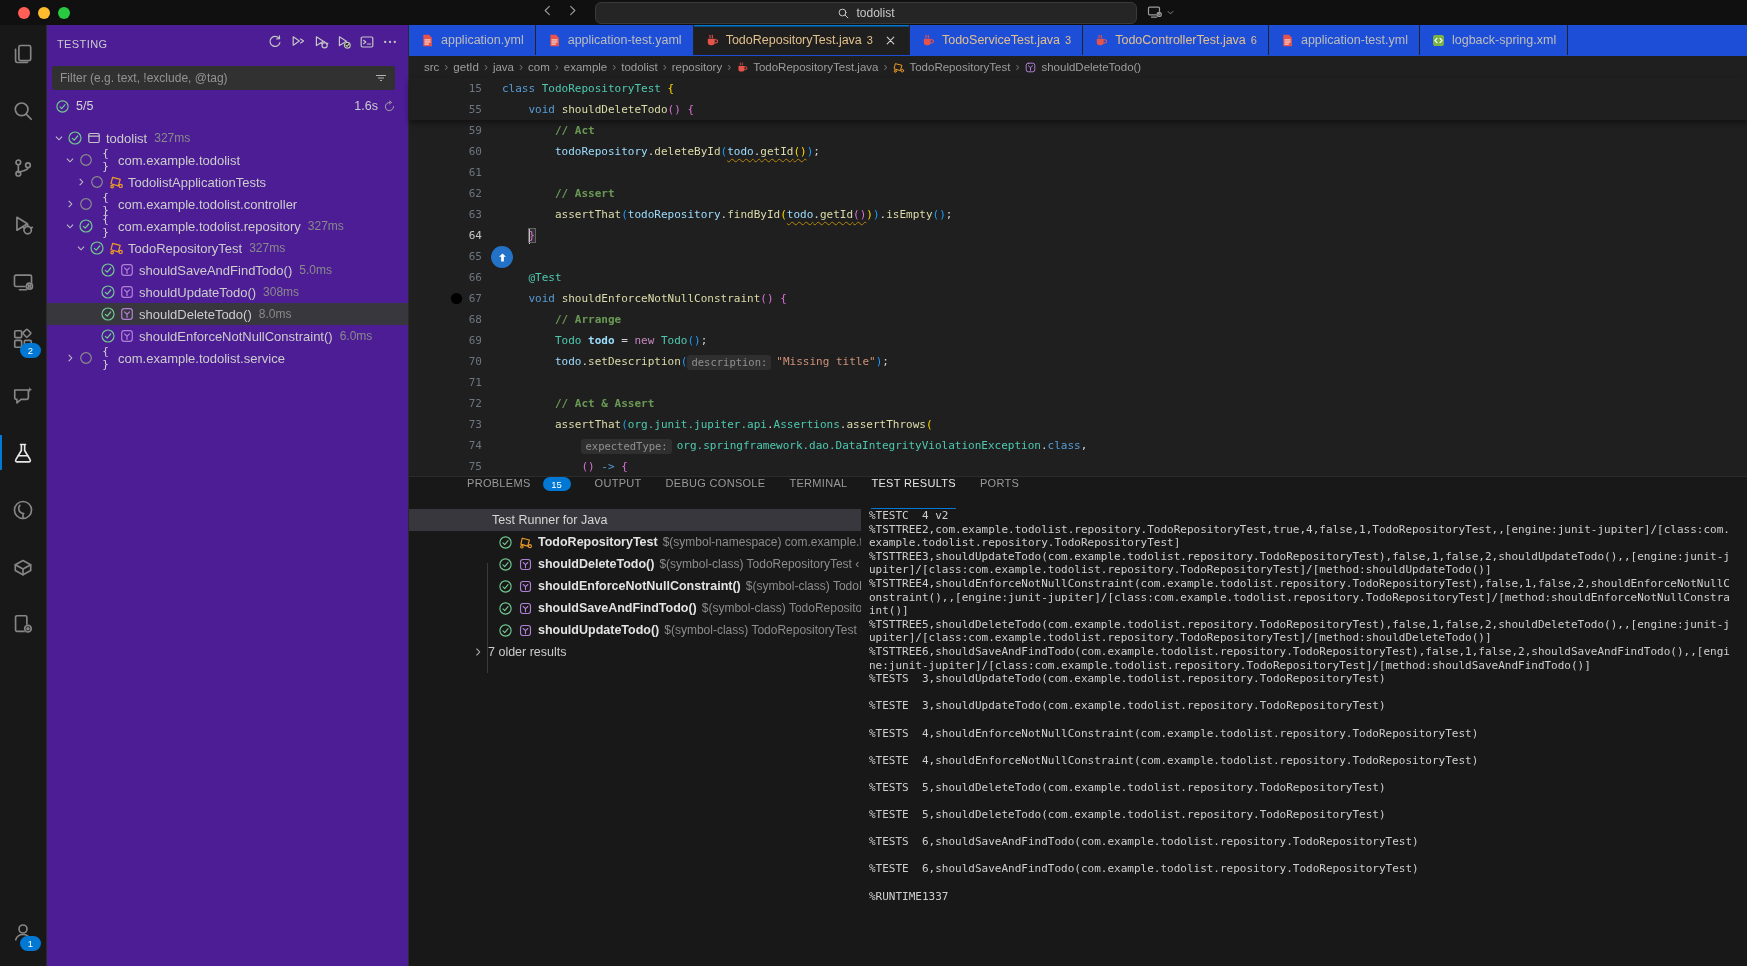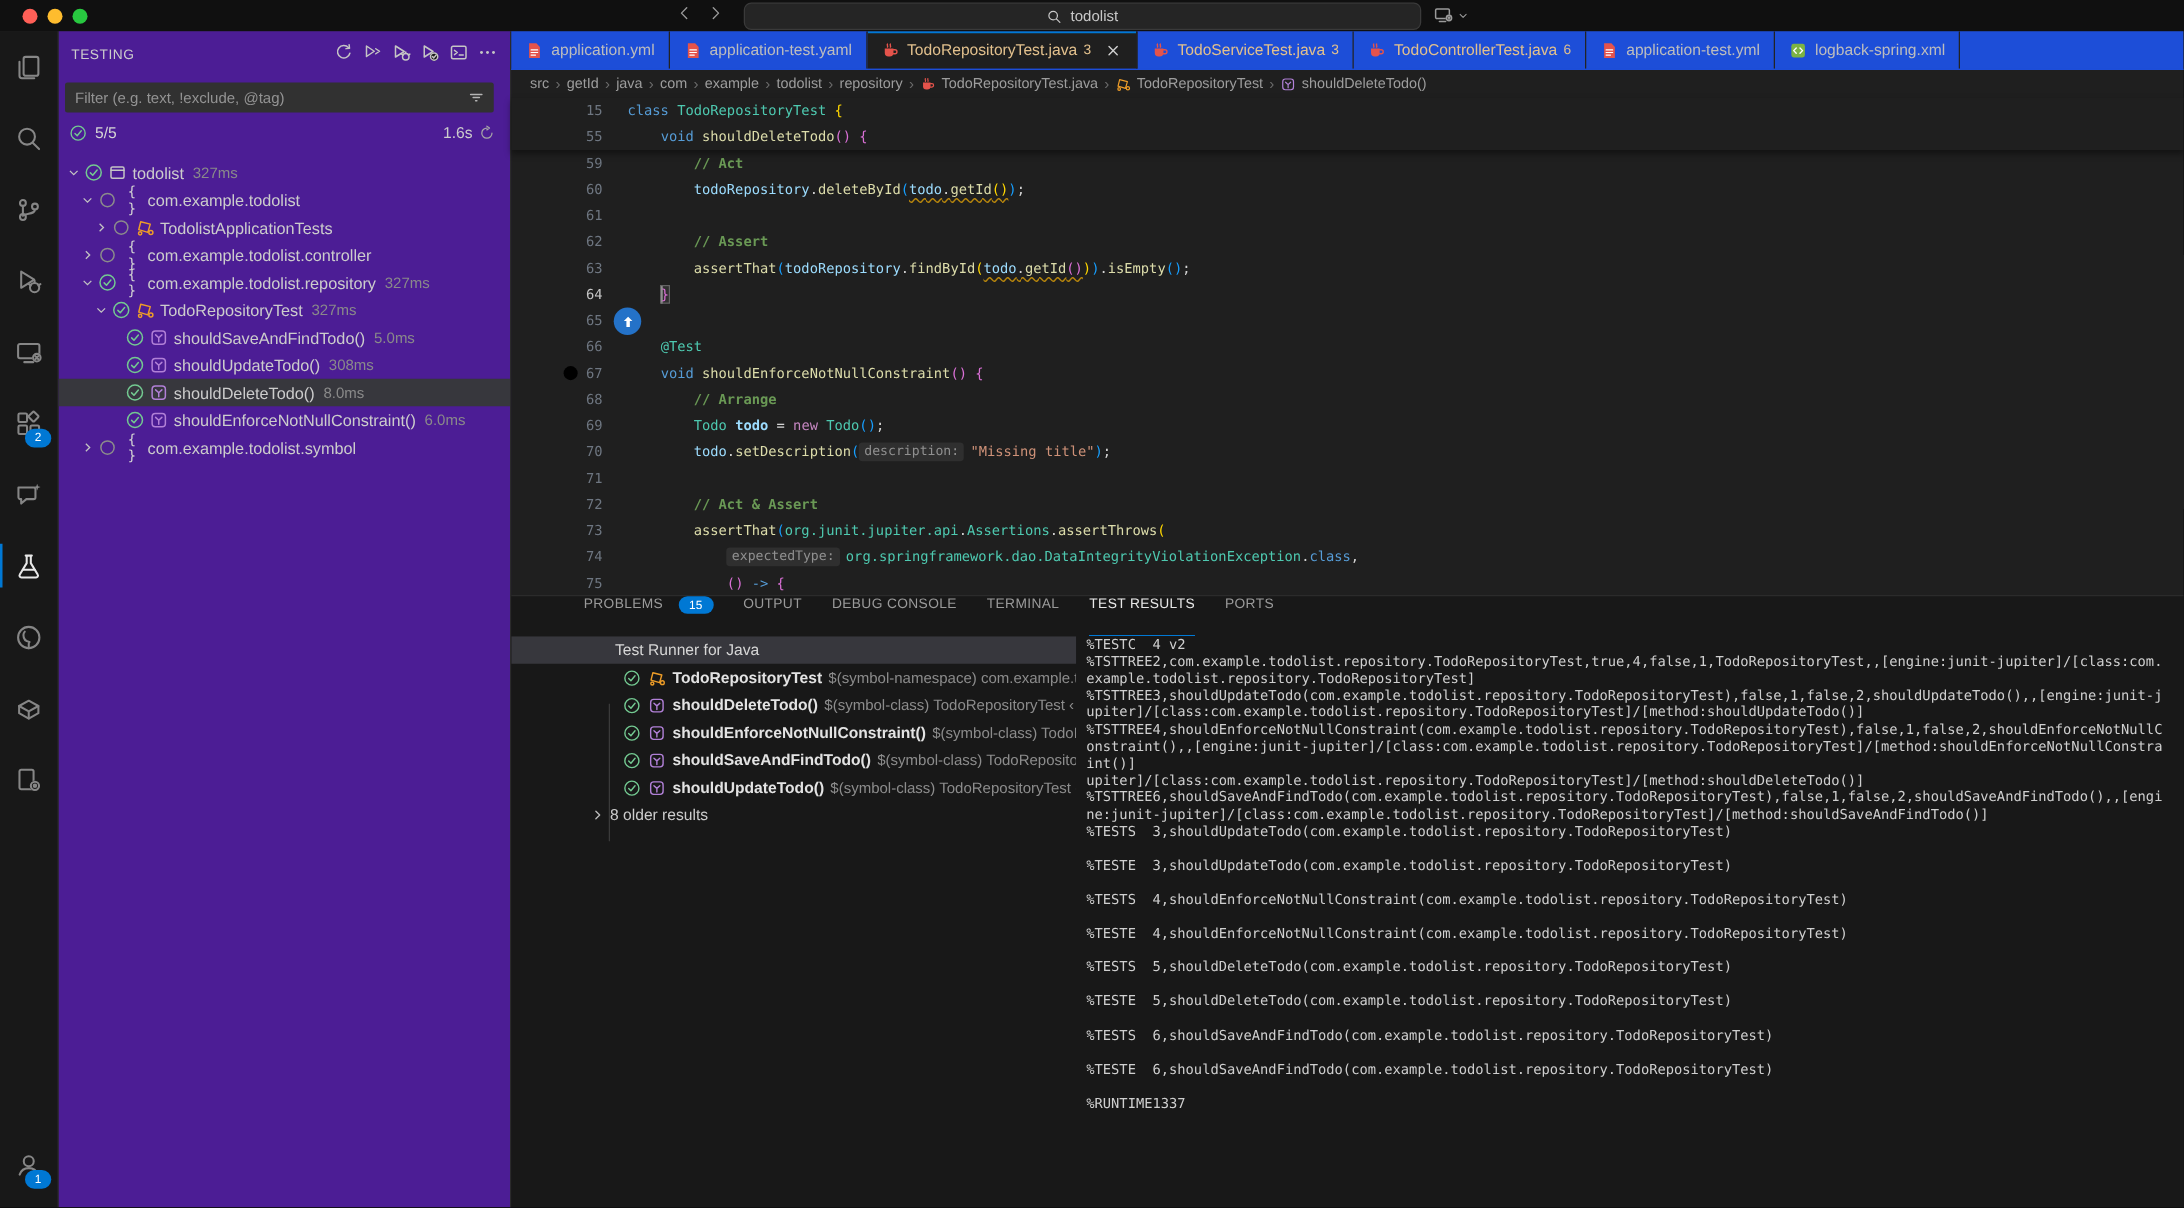--- a/index.html
+++ b/index.html
@@ -549,21 +549,21 @@
               <path d="M6.5 4.5L10 8l-3.5 3.5"></path>
             </svg>
      </span>
      <span class="svgi ic-none">
             <svg viewBox="0 0 16 16">
               <circle cx="8" cy="8" r="5.3"></circle>
             </svg>
           </span>
      <span style="width:3px"></span>
      <span class="braces">{ }</span>
-     <span class="lbl">com.example.todolist.symbol</span>
+     <span class="lbl">com.example.todolist.service</span>
 
    </div>
       </div>
   </div>
 
   <div id="main">
     <div id="tabbar">
         <div class="tab">
      <span class="svgi ">
             <svg viewBox="0 0 16 16">
@@ -907,33 +907,34 @@
      <span class="name">shouldUpdateTodo()</span>
      <span class="desc">$(symbol-class) TodoRepositoryTest ‹ $(symbol…</span>
    </div>
           </div>
         <div id="older-row">
           <span class="svgi" style="color:#bdbdbd">
               <svg viewBox="0 0 16 16" style="width:14px;height:14px">
                 <path d="M6.5 4.5L10 8l-3.5 3.5"></path>
               </svg>
             </span>
-          <span>8 older results</span>
+          <span>7 older results</span>
         </div>
         <div id="res-guide"></div>
       </div>
       <div id="output">
           <div class="out-line">%TESTC  4 v2</div>
           <div class="out-line">%TSTTREE2,com.example.todolist.repository.TodoRepositoryTest,true,4,false,1,TodoRepositoryTest,,[engine:junit-jupiter]/[class:com.</div>
           <div class="out-line">example.todolist.repository.TodoRepositoryTest]</div>
           <div class="out-line">%TSTTREE3,shouldUpdateTodo(com.example.todolist.repository.TodoRepositoryTest),false,1,false,2,shouldUpdateTodo(),,[engine:junit-j</div>
           <div class="out-line">upiter]/[class:com.example.todolist.repository.TodoRepositoryTest]/[method:shouldUpdateTodo()]</div>
           <div class="out-line">%TSTTREE4,shouldEnforceNotNullConstraint(com.example.todolist.repository.TodoRepositoryTest),false,1,false,2,shouldEnforceNotNullC</div>
           <div class="out-line">onstraint(),,[engine:junit-jupiter]/[class:com.example.todolist.repository.TodoRepositoryTest]/[method:shouldEnforceNotNullConstra</div>
           <div class="out-line">int()]</div>
+          <div class="out-line">%TSTTREE5,shouldDeleteTodo(com.example.todolist.repository.TodoRepositoryTest),false,1,false,2,shouldDeleteTodo(),,[engine:junit-j</div>
           <div class="out-line">upiter]/[class:com.example.todolist.repository.TodoRepositoryTest]/[method:shouldDeleteTodo()]</div>
           <div class="out-line">%TSTTREE6,shouldSaveAndFindTodo(com.example.todolist.repository.TodoRepositoryTest),false,1,false,2,shouldSaveAndFindTodo(),,[engi</div>
           <div class="out-line">ne:junit-jupiter]/[class:com.example.todolist.repository.TodoRepositoryTest]/[method:shouldSaveAndFindTodo()]</div>
           <div class="out-line">%TESTS  3,shouldUpdateTodo(com.example.todolist.repository.TodoRepositoryTest)</div>
           <div class="out-line"></div>
           <div class="out-line">%TESTE  3,shouldUpdateTodo(com.example.todolist.repository.TodoRepositoryTest)</div>
           <div class="out-line"></div>
           <div class="out-line">%TESTS  4,shouldEnforceNotNullConstraint(com.example.todolist.repository.TodoRepositoryTest)</div>
           <div class="out-line"></div>
           <div class="out-line">%TESTE  4,shouldEnforceNotNullConstraint(com.example.todolist.repository.TodoRepositoryTest)</div>

